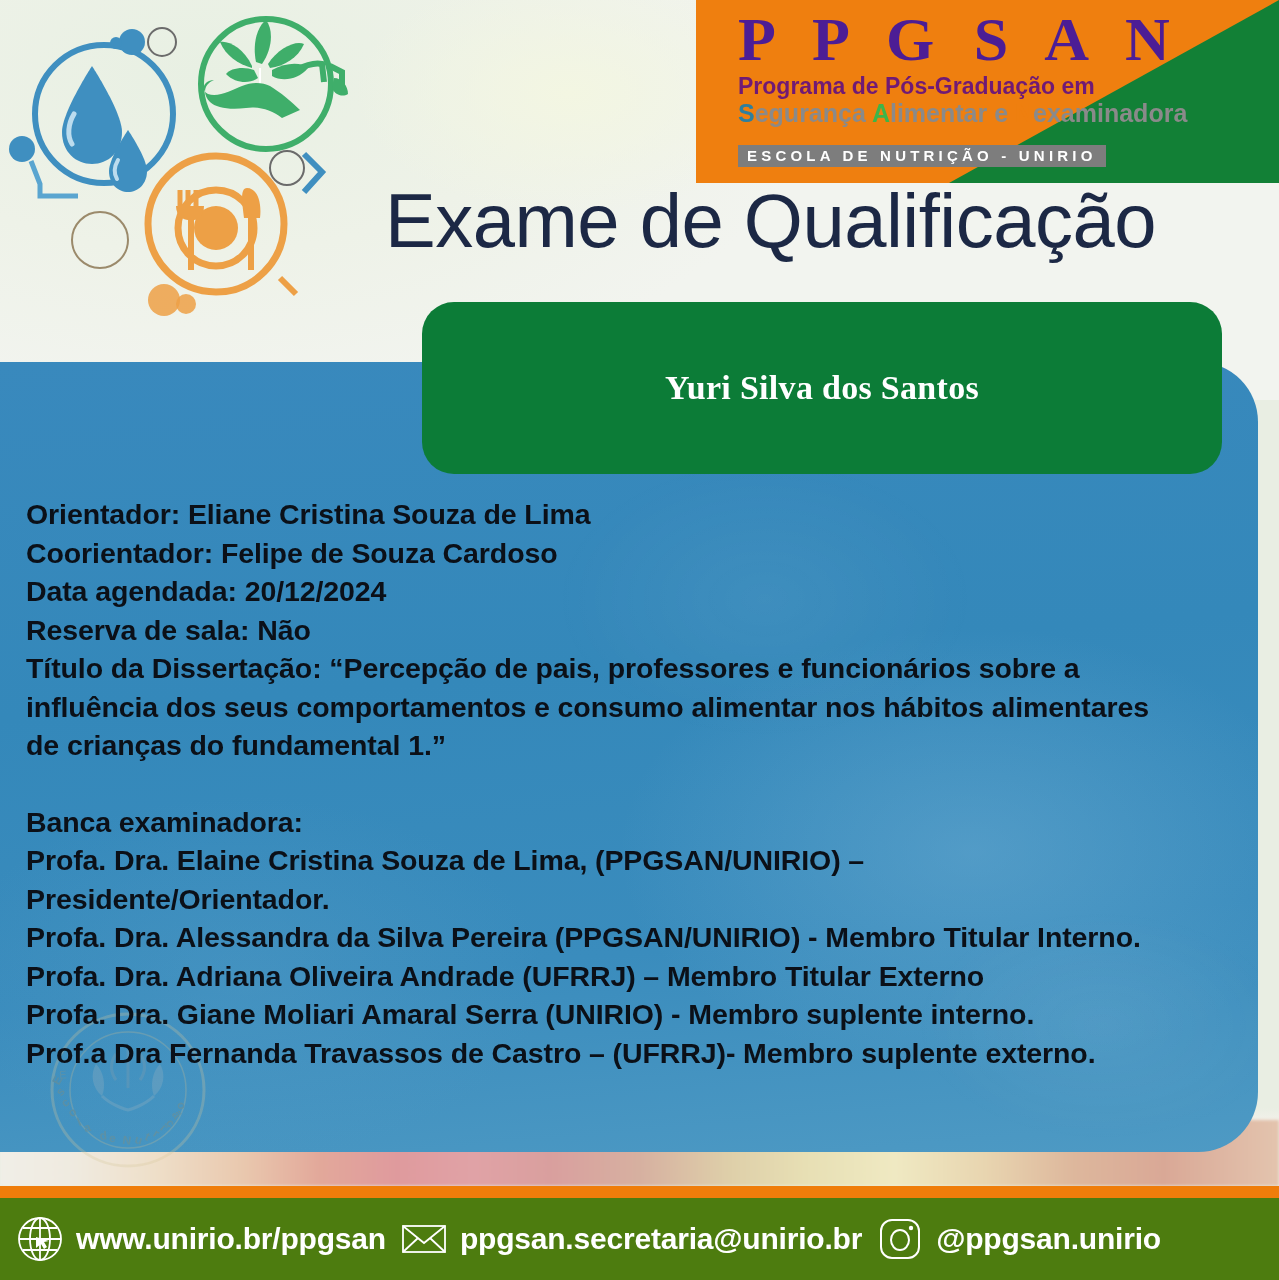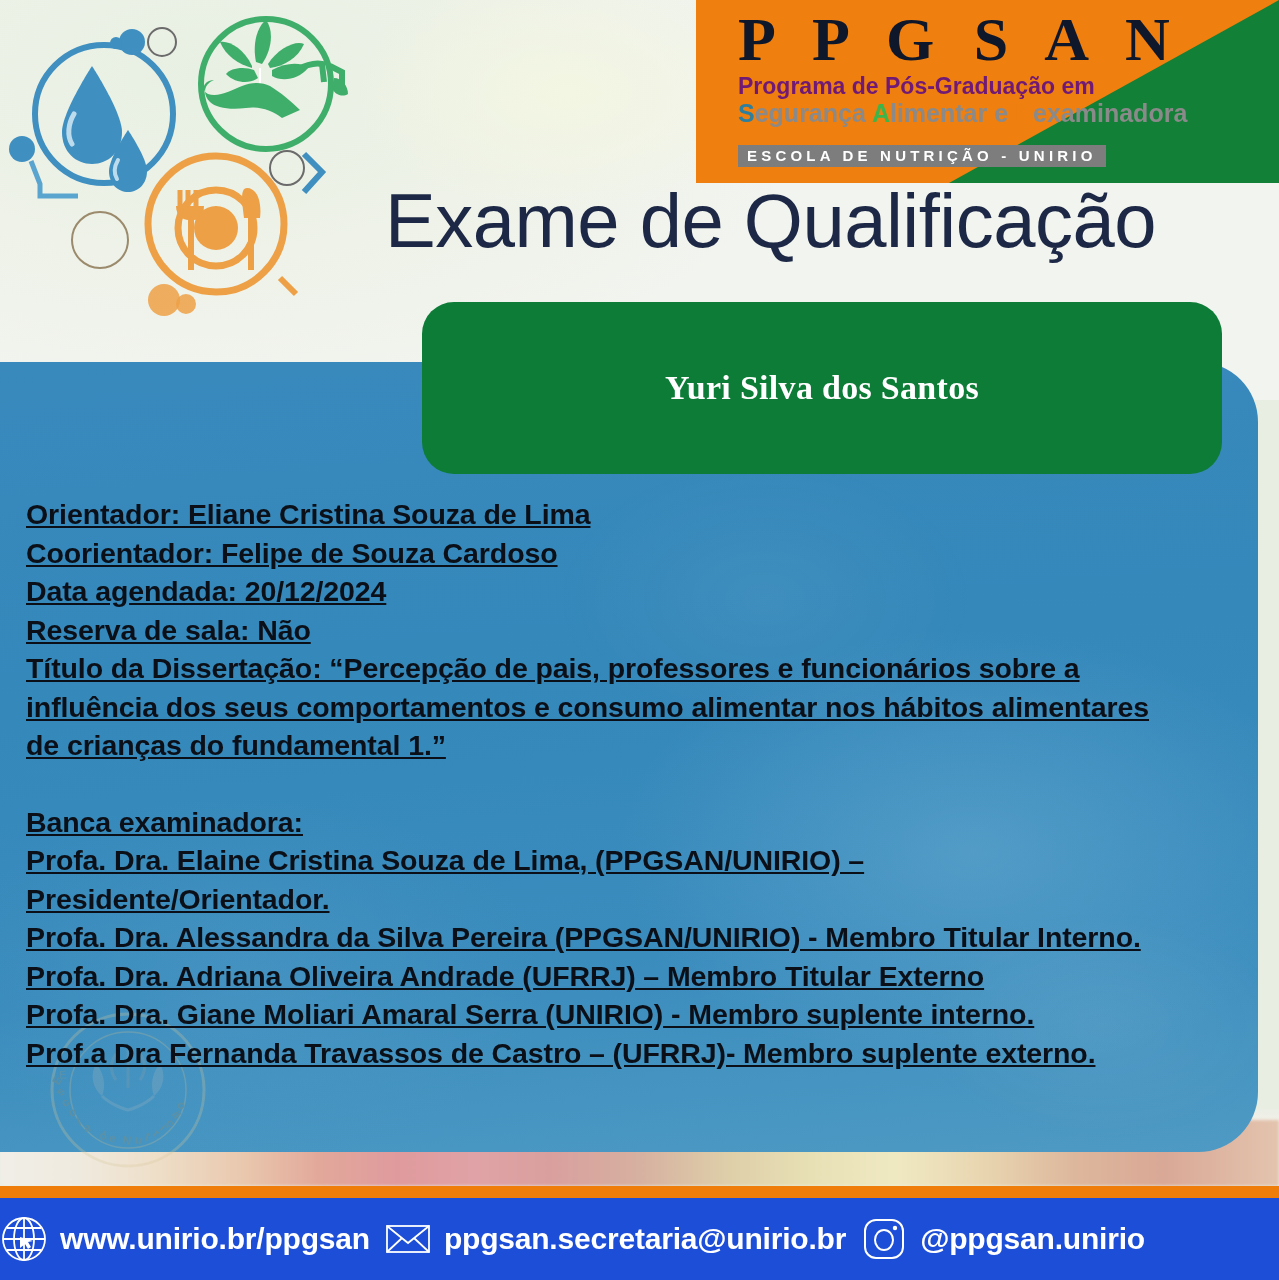--- a/index.html
+++ b/index.html
@@ -84,21 +84,21 @@
   }
   .logo-inner {
     position:absolute; left:0; top:0; width:430px; height:183px;
     padding:6px 0 0 42px;
     box-sizing:border-box;
   }
   .ppgsan-word {
     font-family:"Liberation Serif", serif;
     font-size:62px;
     font-weight:700;
-    color:#0f172a;
+    color:#4c1d95;
     letter-spacing:12px;
     line-height:66px;
     margin:0;
     white-space:nowrap;
   }
   .ppgsan-line1 {
     font-family:"Liberation Sans", sans-serif;
     font-size:23px; font-weight:700;
     color:#701a75; line-height:26px;
     white-space:nowrap; margin-top:1px;
@@ -153,34 +153,34 @@
 
   
   .body-block {
     position:absolute; left:26px; top:495px; width:1225px;
     font-family:"Liberation Sans", sans-serif;
     font-weight:700;
     font-size:28.5px;
     line-height:38.5px;
     color:#0b1018;
     letter-spacing:-0.1px;
-    text-decoration:underline;
   }
   .body-block p { margin:0; }
   .body-block .spacer { height:38px; }
 
   
   .footer-orange {
     position:absolute; left:0; top:1186px; width:1279px; height:12px;
     background:#ef7d0a;
   }
   .footer-green {
     position:absolute; left:0; top:1198px; width:1279px; height:82px;
-    background:#1d4ed8;
+    background:#4d7c0f;
     display:flex; align-items:center;
+    padding-left:16px;
     box-sizing:border-box;
   }
   .footer-item { display:flex; align-items:center; }
   .footer-text {
     color:#ffffff;
     font-family:"Liberation Sans", sans-serif;
     font-weight:700;
     font-size:30px;
     letter-spacing:-0.2px;
     white-space:nowrap;

